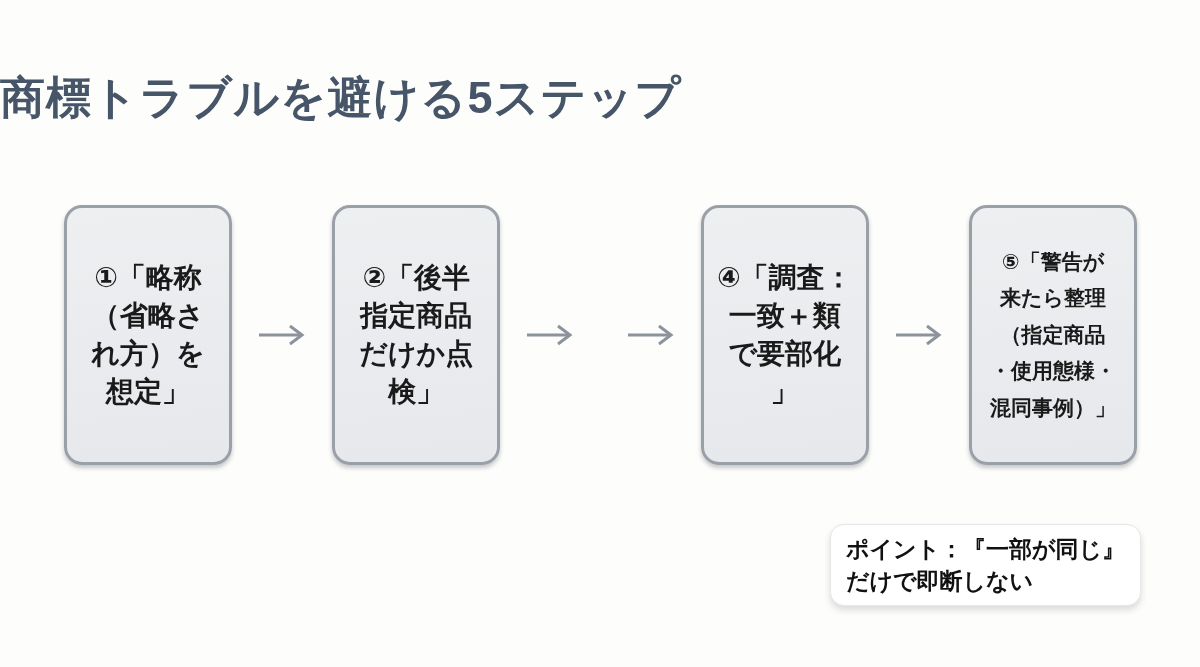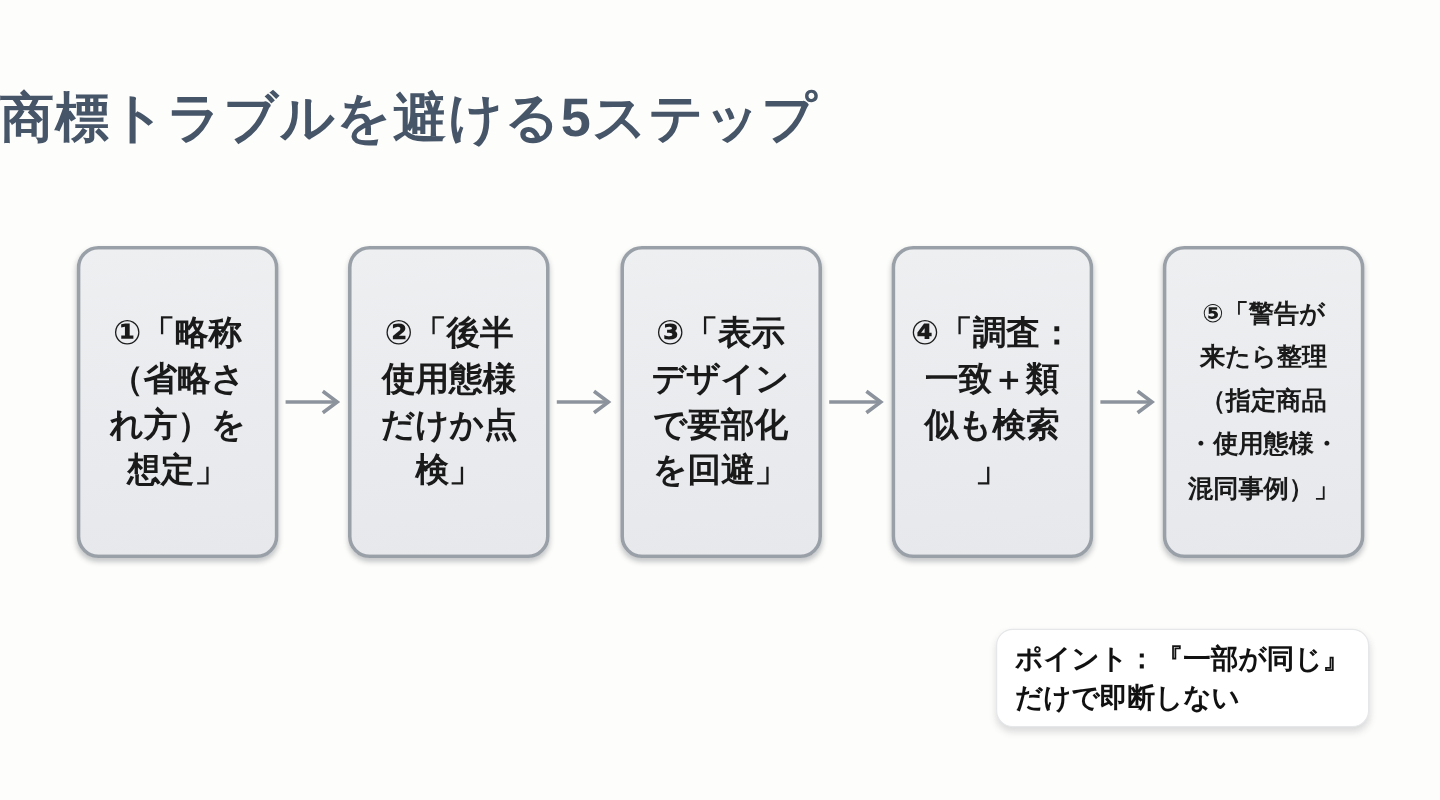--- a/index.html
+++ b/index.html
@@ -113,50 +113,44 @@
 
     <div class="arrow-cell">
       <svg width="50" height="26" viewBox="0 0 50 26" aria-hidden="true">
         <line x1="2" y1="13" x2="44" y2="13" stroke="#8c939c" stroke-width="3"></line>
         <polyline points="33,4 45,13 33,22" fill="none" stroke="#8c939c" stroke-width="3" stroke-linejoin="miter"></polyline>
       </svg>
     </div>
 
     <div class="step-box">
       <div class="step-text">②「後半
-使用態様
+指定商品
 だけか点
 検」</div>
     </div>
 
     <div class="arrow-cell">
       <svg width="50" height="26" viewBox="0 0 50 26" aria-hidden="true">
         <line x1="2" y1="13" x2="44" y2="13" stroke="#8c939c" stroke-width="3"></line>
         <polyline points="33,4 45,13 33,22" fill="none" stroke="#8c939c" stroke-width="3" stroke-linejoin="miter"></polyline>
       </svg>
     </div>
 
-    <div class="step-box">
-      <div class="step-text">③「表示
-デザイン
-で要部化
-を回避」</div>
-    </div>
 
     <div class="arrow-cell">
       <svg width="50" height="26" viewBox="0 0 50 26" aria-hidden="true">
         <line x1="2" y1="13" x2="44" y2="13" stroke="#8c939c" stroke-width="3"></line>
         <polyline points="33,4 45,13 33,22" fill="none" stroke="#8c939c" stroke-width="3" stroke-linejoin="miter"></polyline>
       </svg>
     </div>
 
     <div class="step-box">
       <div class="step-text">④「調査：
 一致＋類
-似も検索
+で要部化
 」</div>
     </div>
 
     <div class="arrow-cell">
       <svg width="50" height="26" viewBox="0 0 50 26" aria-hidden="true">
         <line x1="2" y1="13" x2="44" y2="13" stroke="#8c939c" stroke-width="3"></line>
         <polyline points="33,4 45,13 33,22" fill="none" stroke="#8c939c" stroke-width="3" stroke-linejoin="miter"></polyline>
       </svg>
     </div>
 

